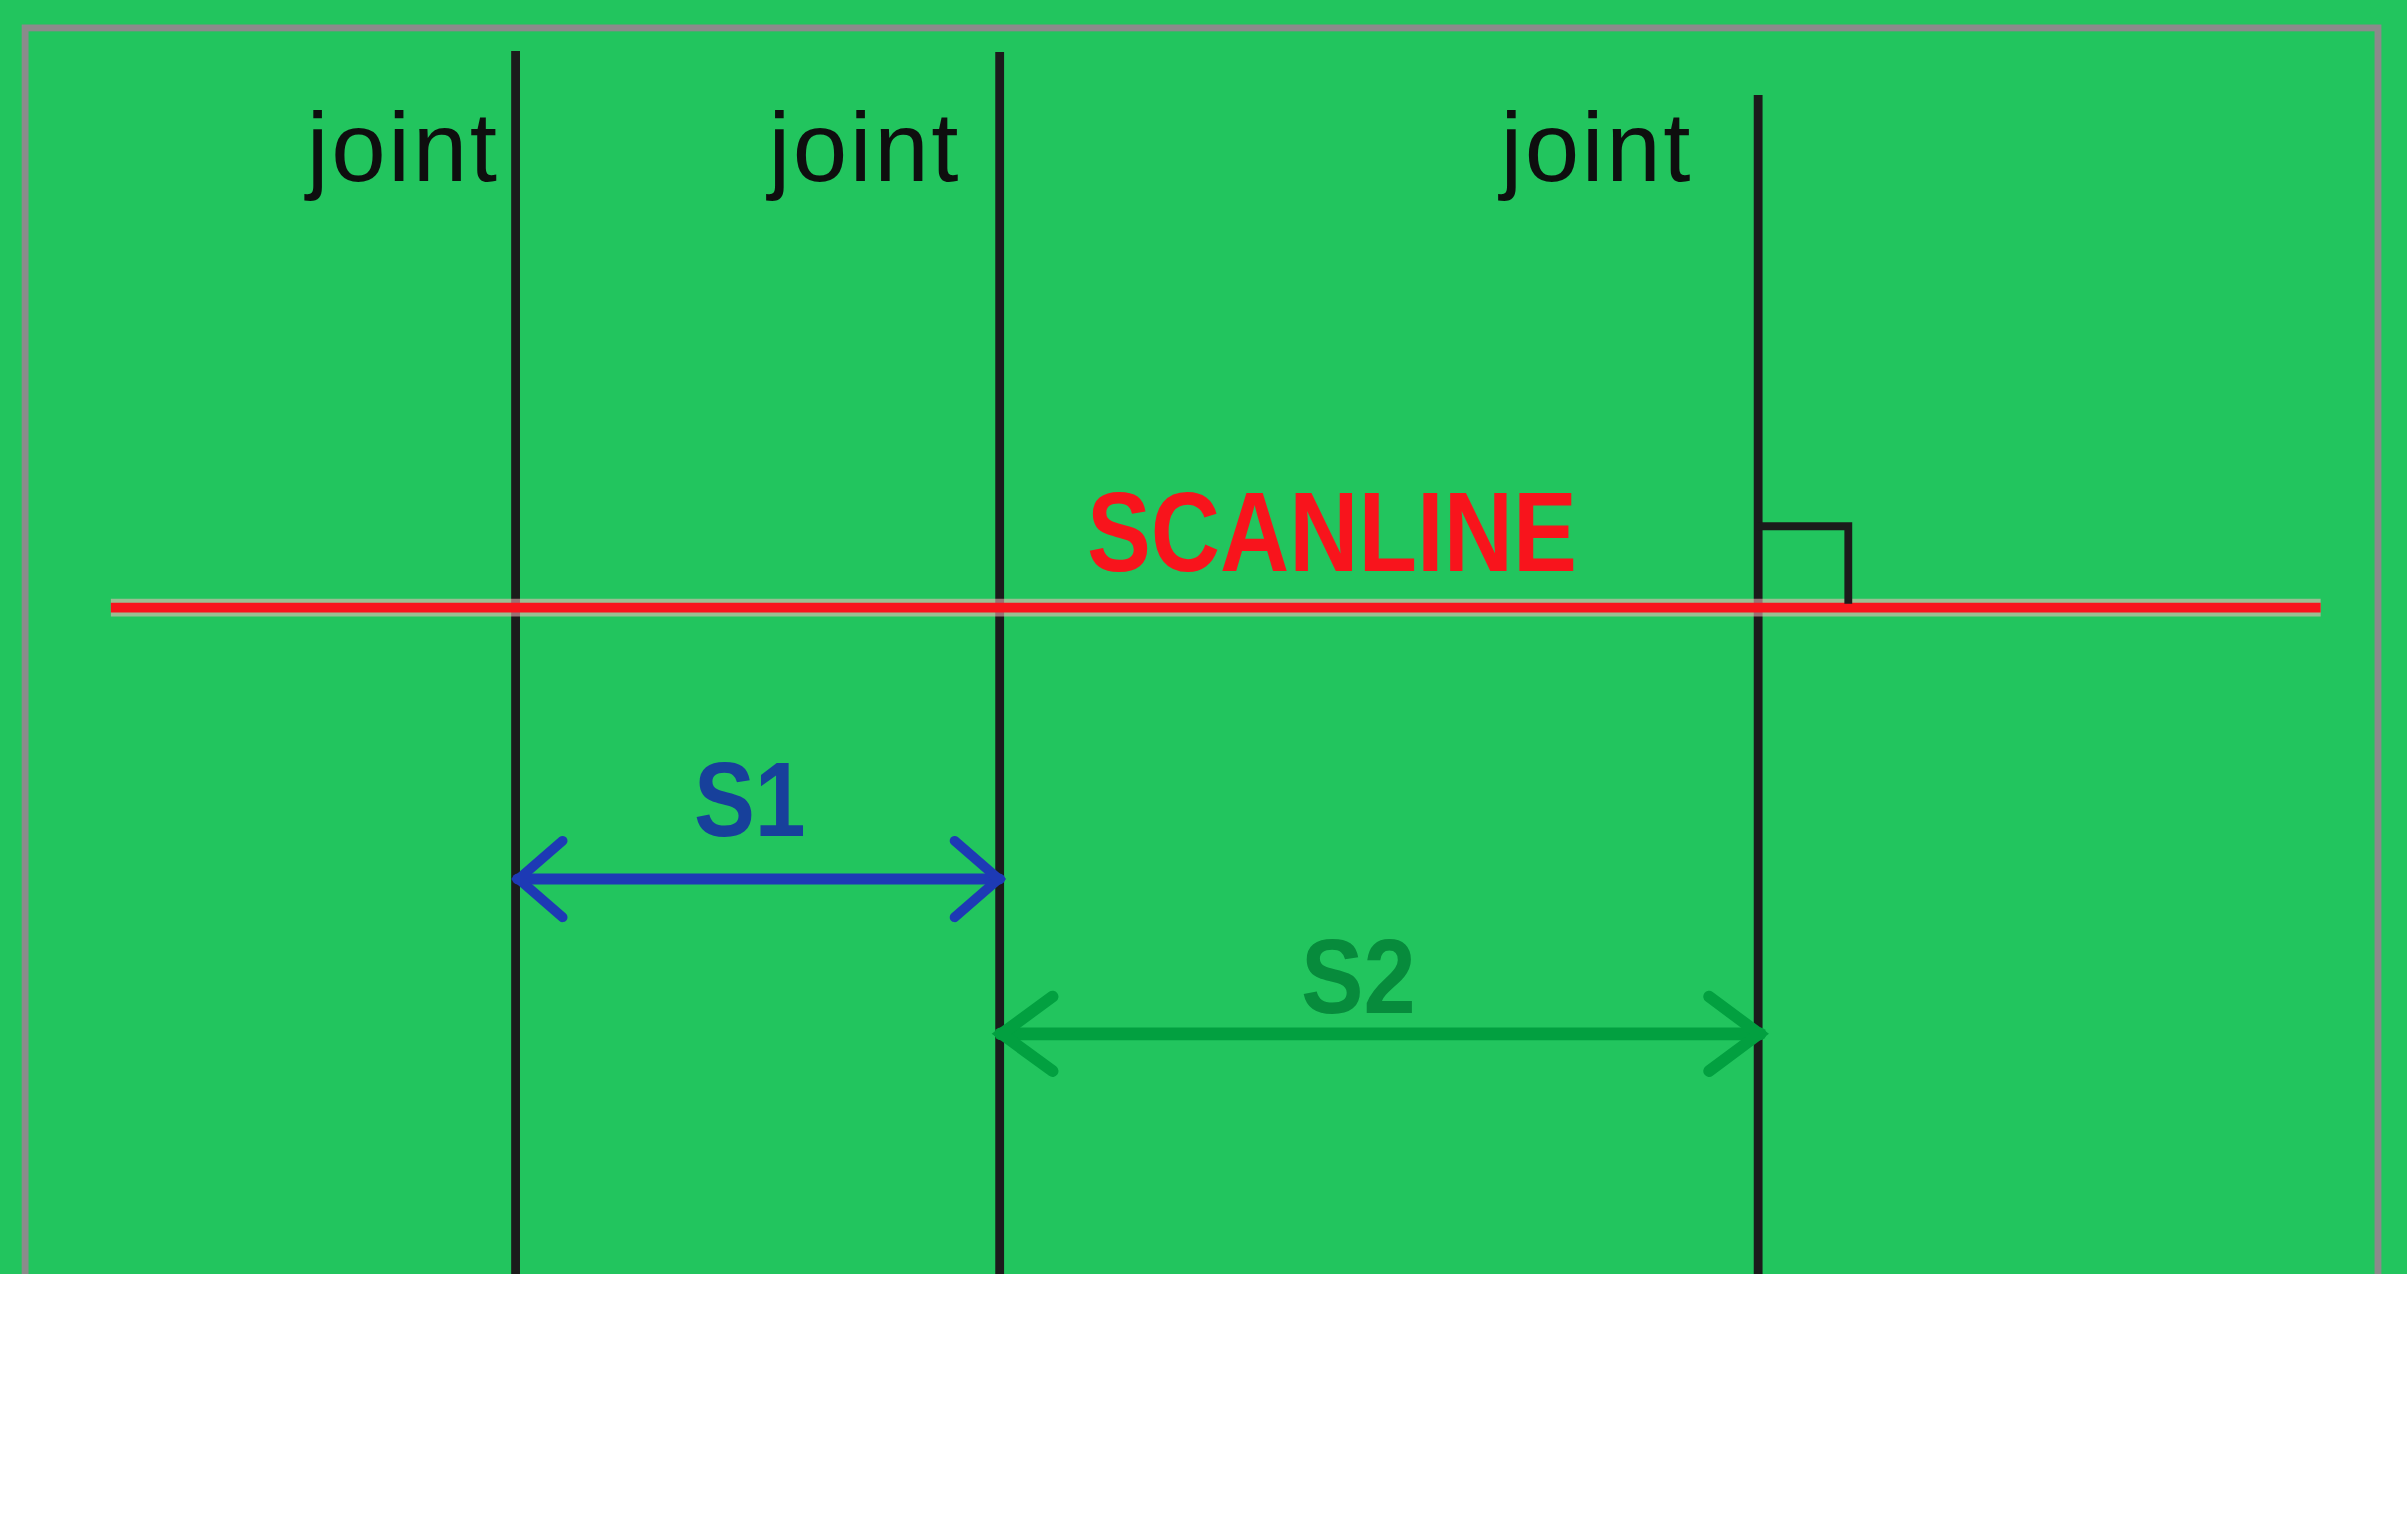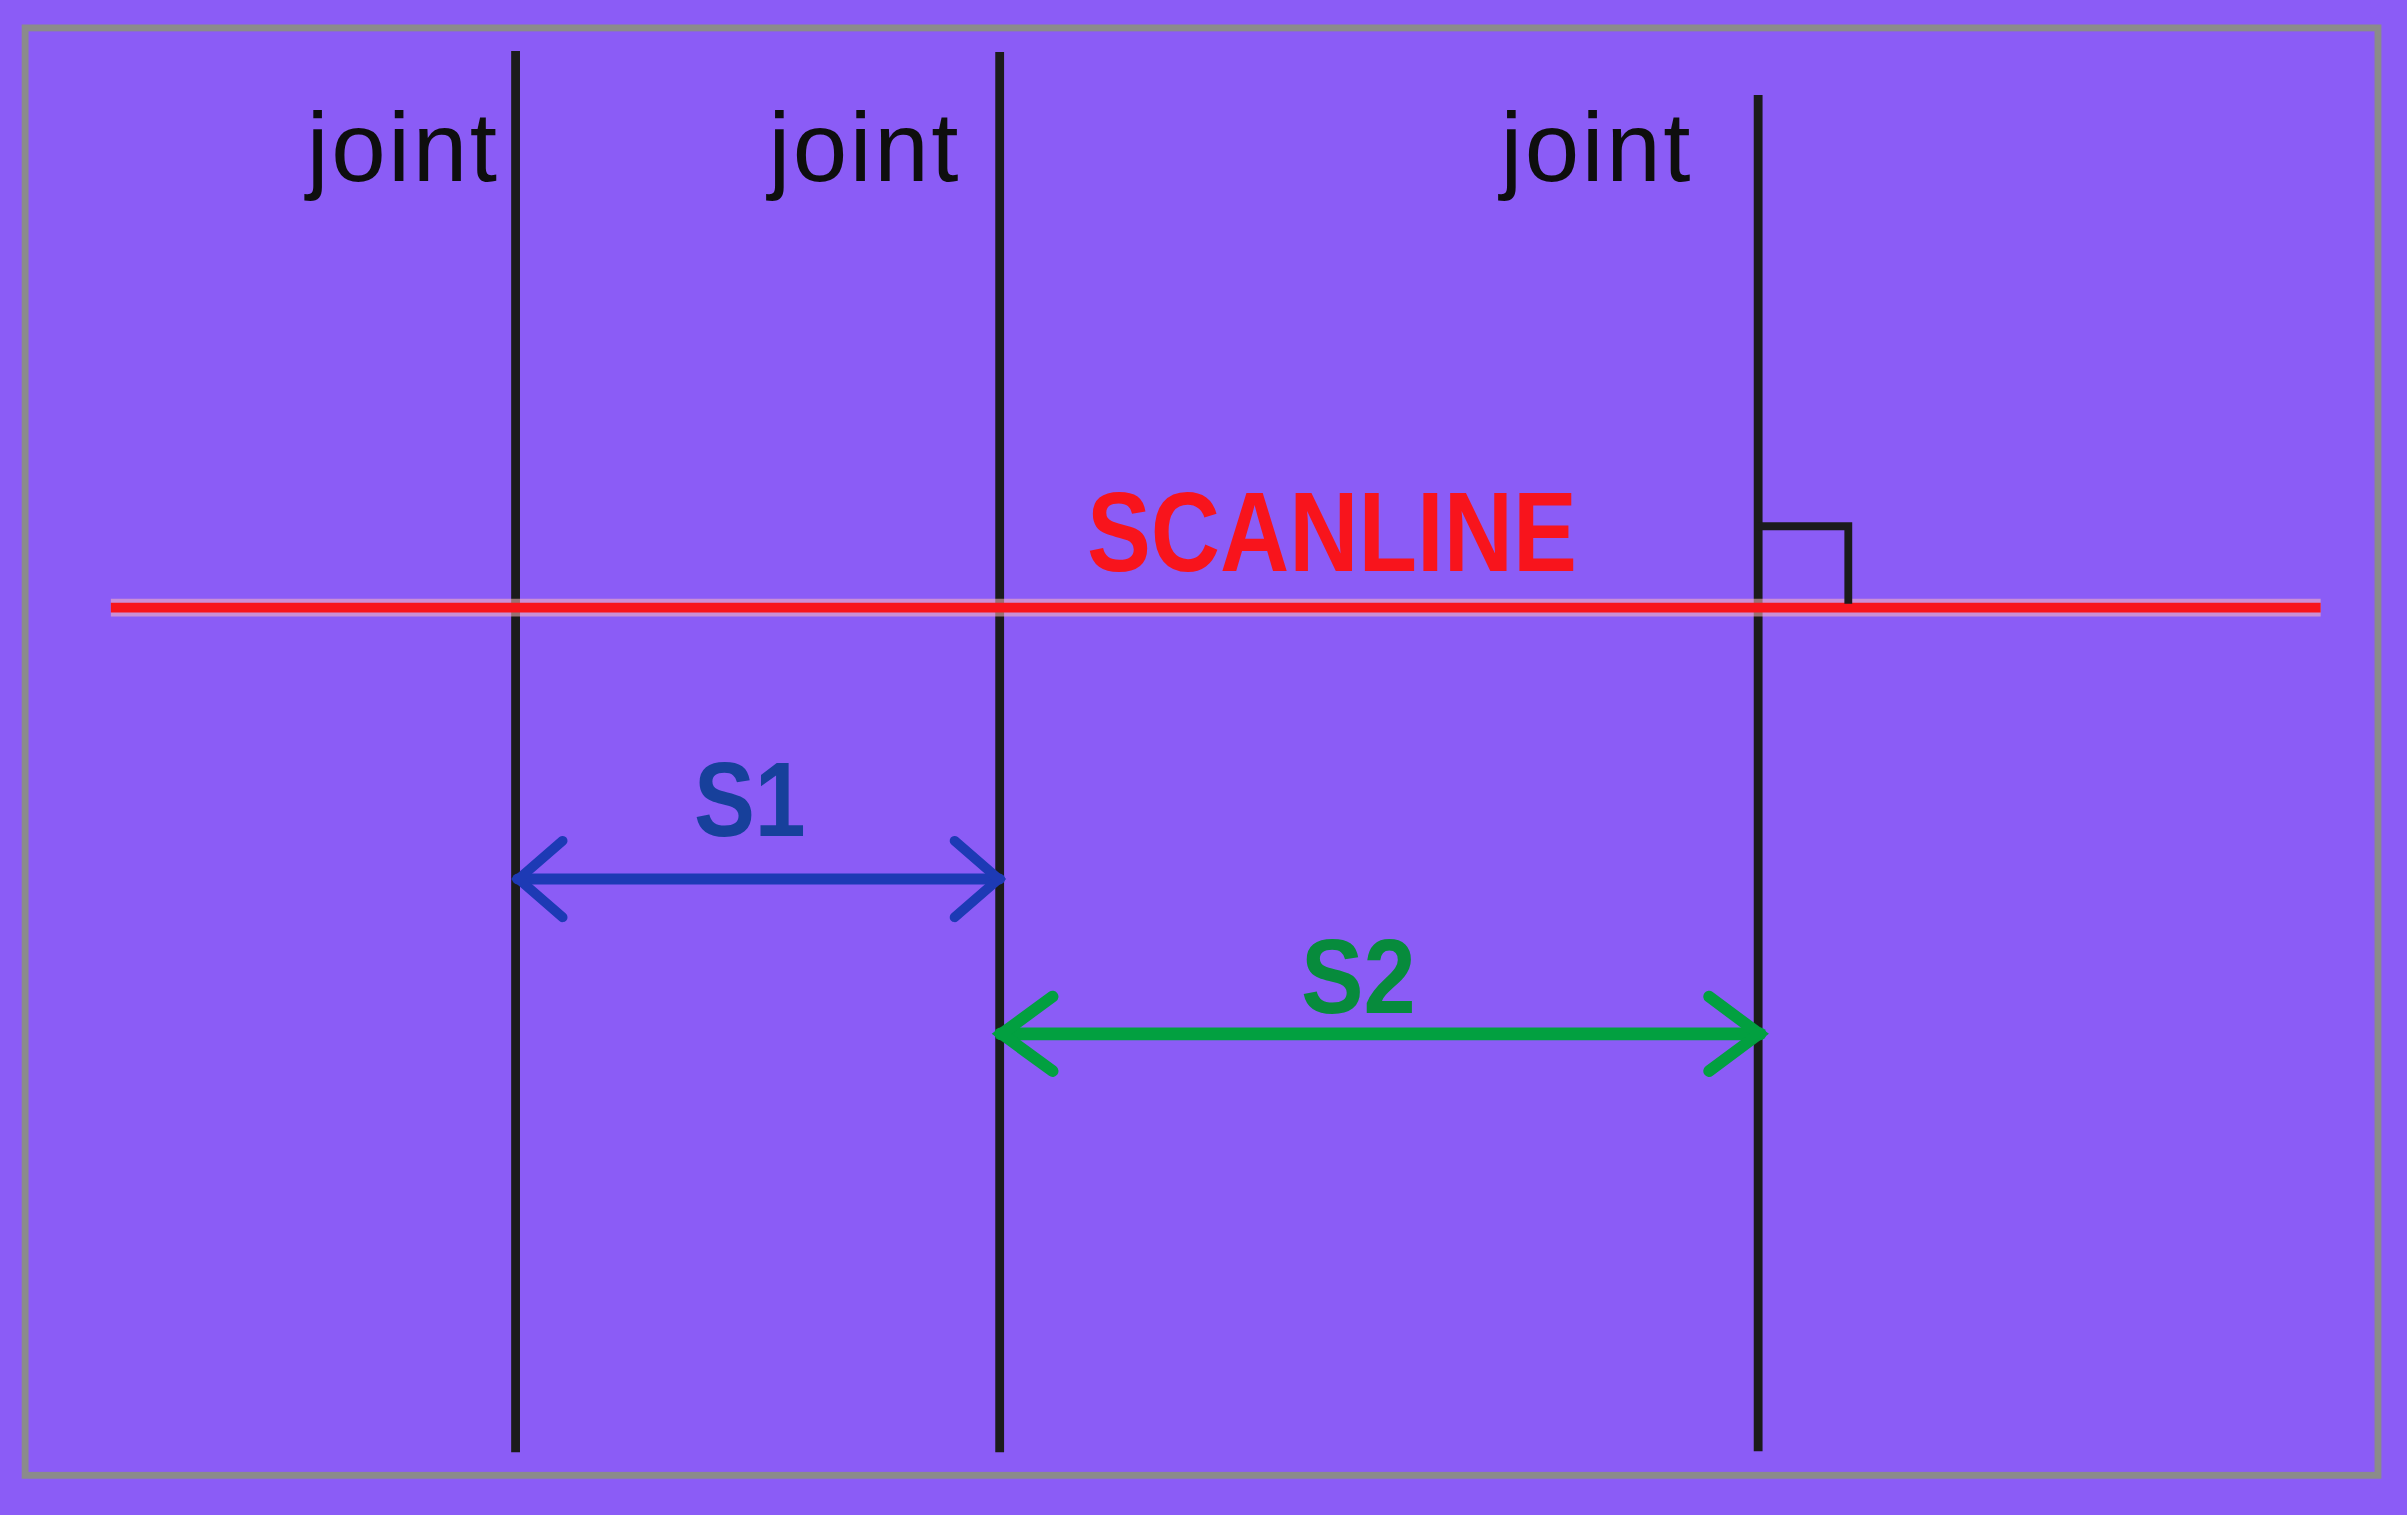--- a/index.html
+++ b/index.html
@@ -3,22 +3,22 @@
 <meta charset="utf-8">
 <style>
   html, body {
     margin: 0;
     padding: 0;
     background: #ffffff;
   }
   .stage {
     position: relative;
     width: 2407px;
-    height: 1515px;
-    background: #8b5cf6;
+    height: 1274px;
+    background: #22c55e;
     font-family: "Liberation Sans", sans-serif;
   }
   svg { display: block; }
 
   .joint-label {
     font-family: "Liberation Sans", sans-serif;
     font-size: 100px;
     font-weight: 400;
     fill: #0e0e0e;
   }

